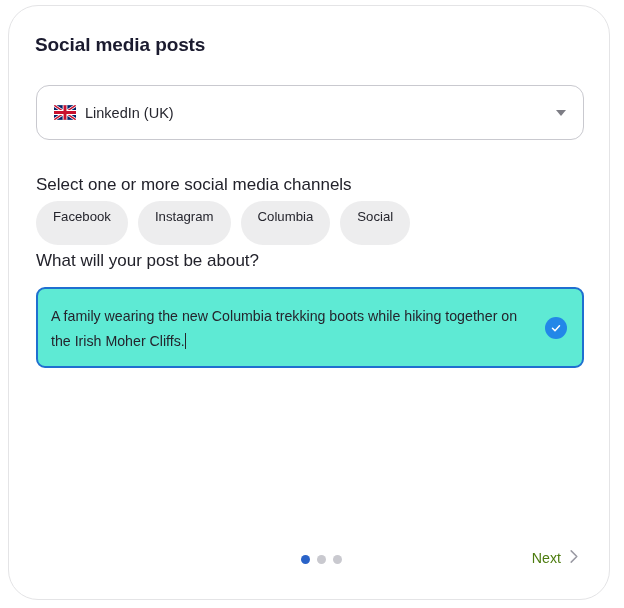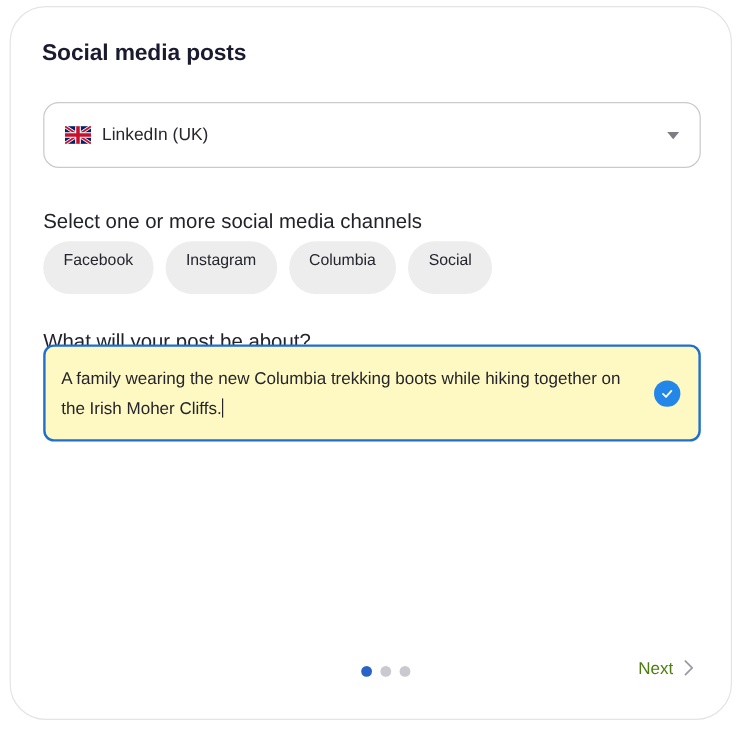--- a/index.html
+++ b/index.html
@@ -78,21 +78,21 @@
     border-top: 6px solid #7d7d85;
   }
 
   
   .field-label {
     position: absolute;
     font-size: 17px;
     color: #22222b;
   }
   .label-channels { left: 27px; top: 169px; }
-  .label-prompt   { left: 27px; top: 245px; margin-top: 24px; }
+  .label-prompt   { left: 27px; top: 245px; }
 
   
   .chips {
     position: absolute;
     left: 27px;
     top: 195px;
     display: flex;
     gap: 10px;
   }
   .chip {
@@ -109,21 +109,21 @@
   }
 
   
   .prompt-box {
     position: absolute;
     left: 27px;
     top: 281px;
     width: 548px;
     height: 81px;
     box-sizing: border-box;
-    background: #fef9c3;
+    background: #5eead4;
     border: 2px solid #1f6fd0;
     border-radius: 9px;
     cursor: text;
   }
   .prompt-text {
     position: absolute;
     left: 13px;
     top: 15px;
     width: 472px;
     font-size: 14.2px;

